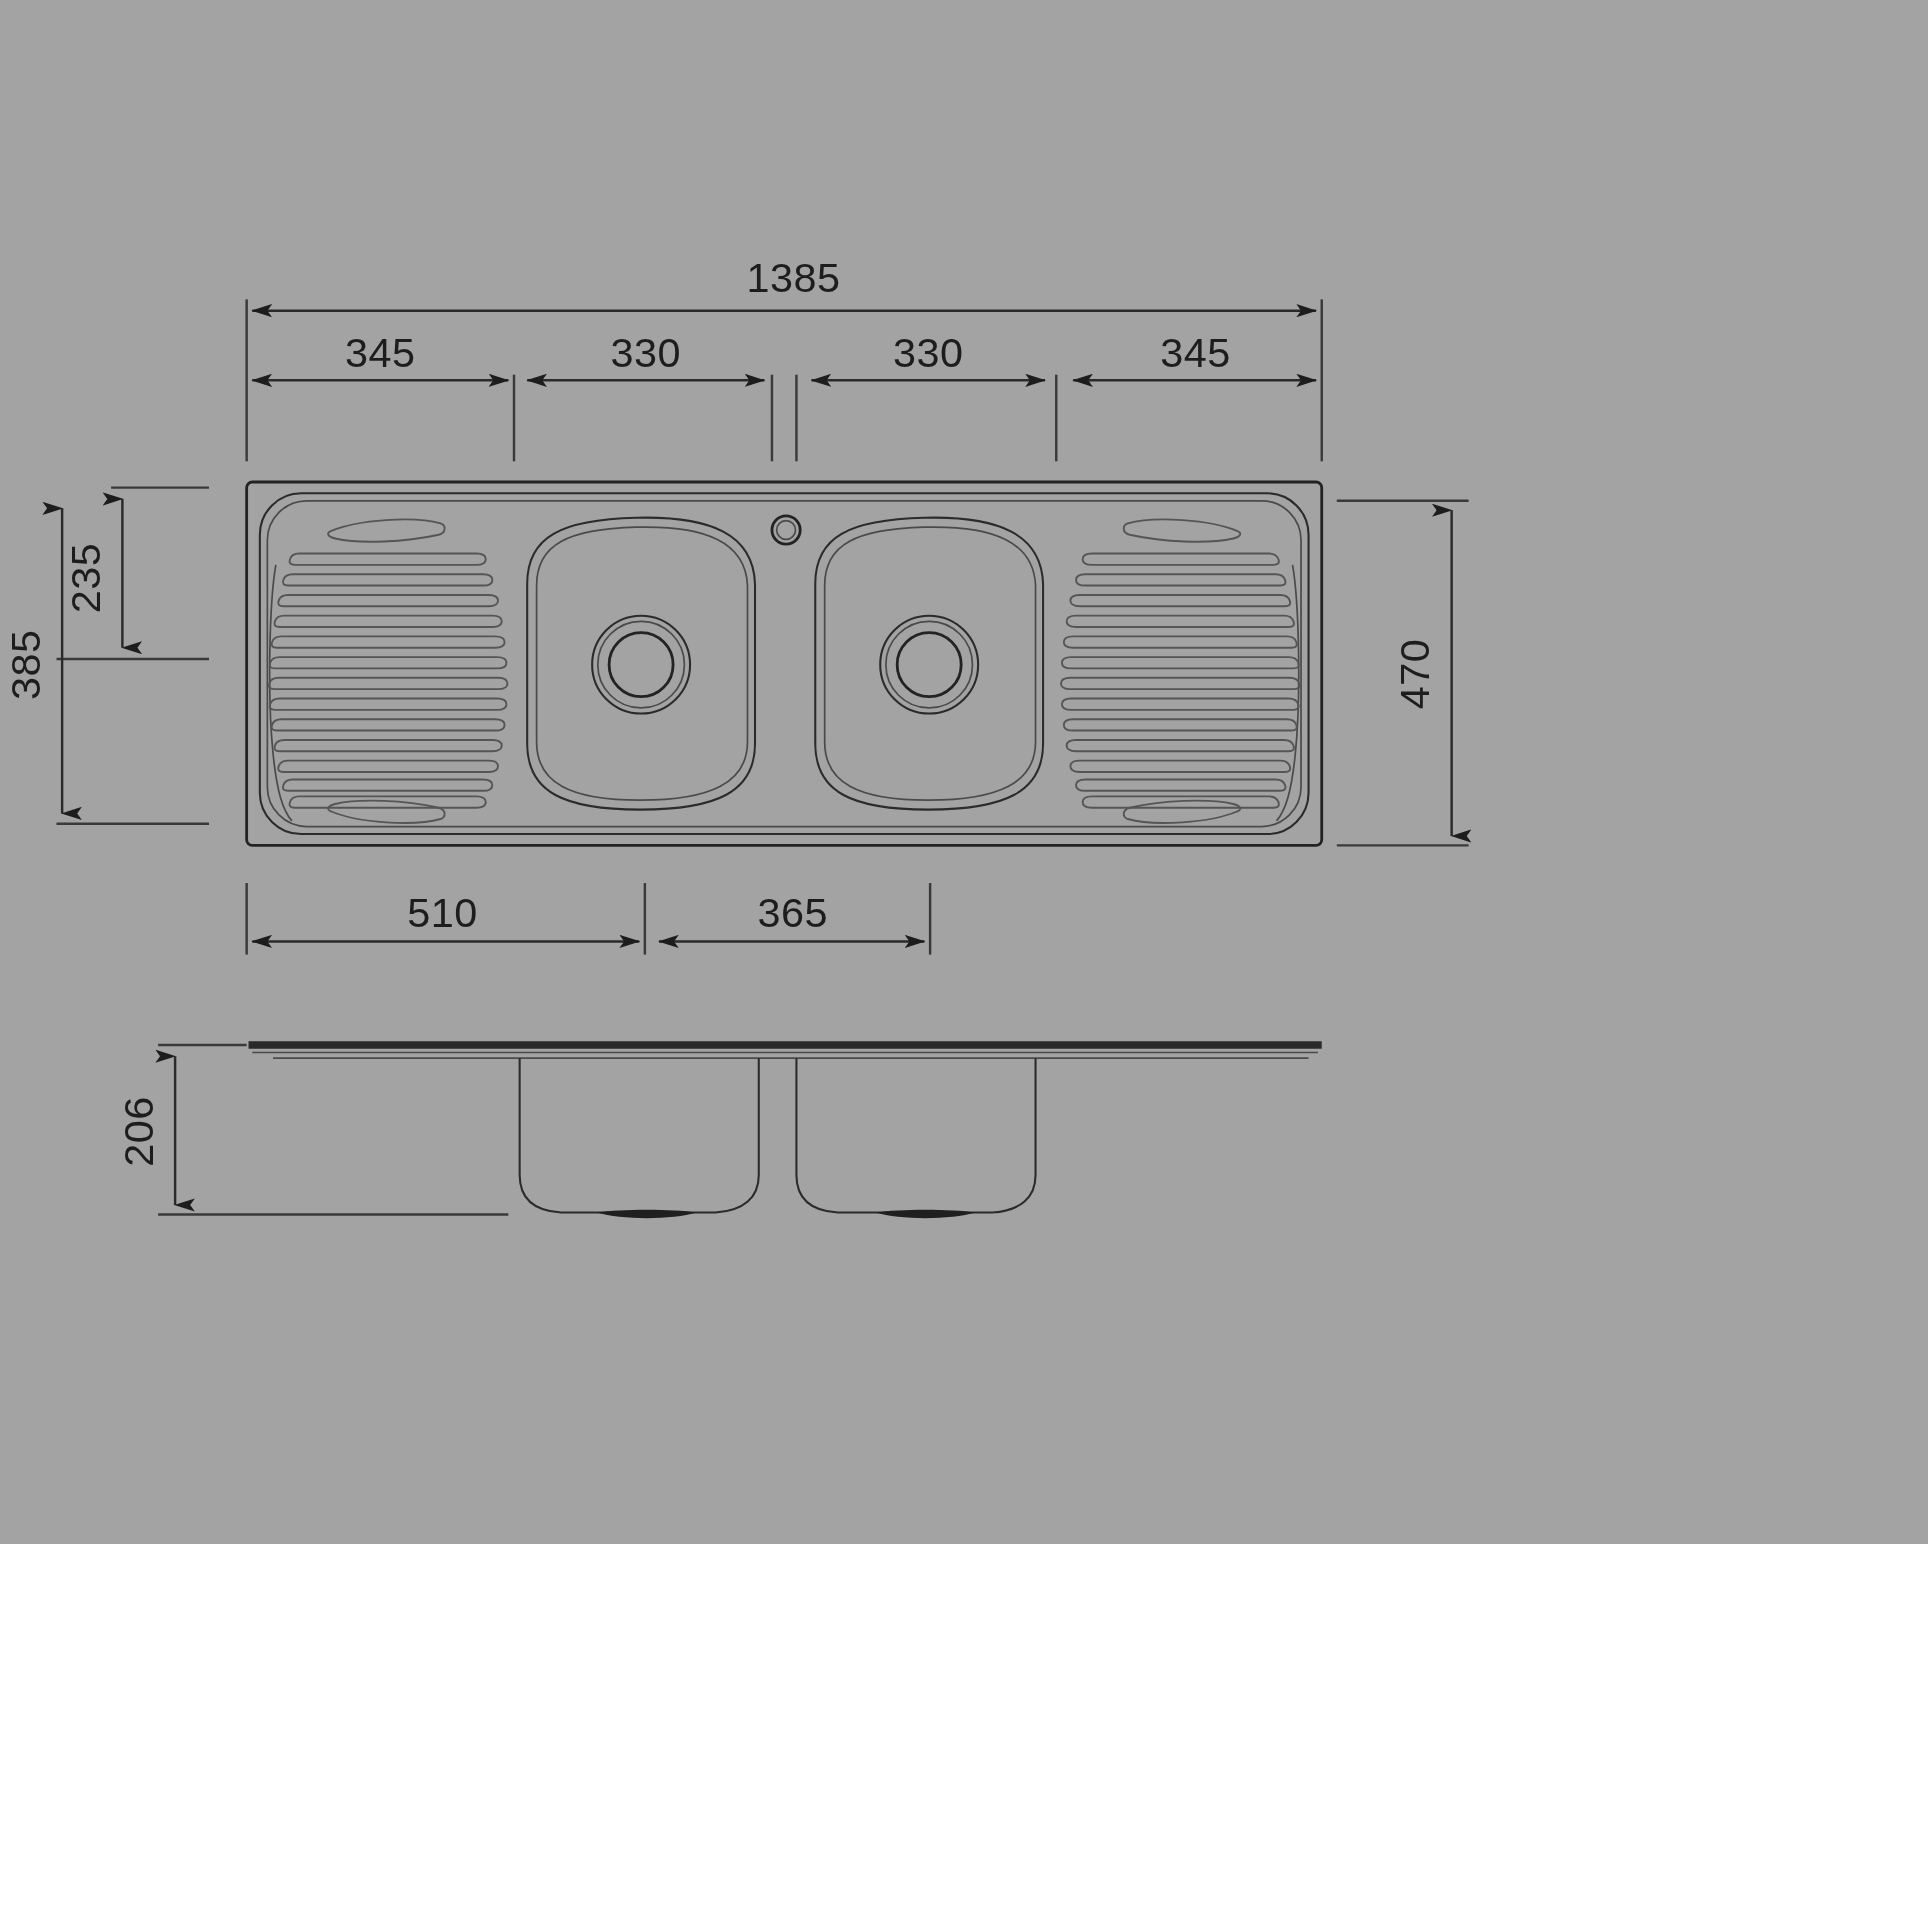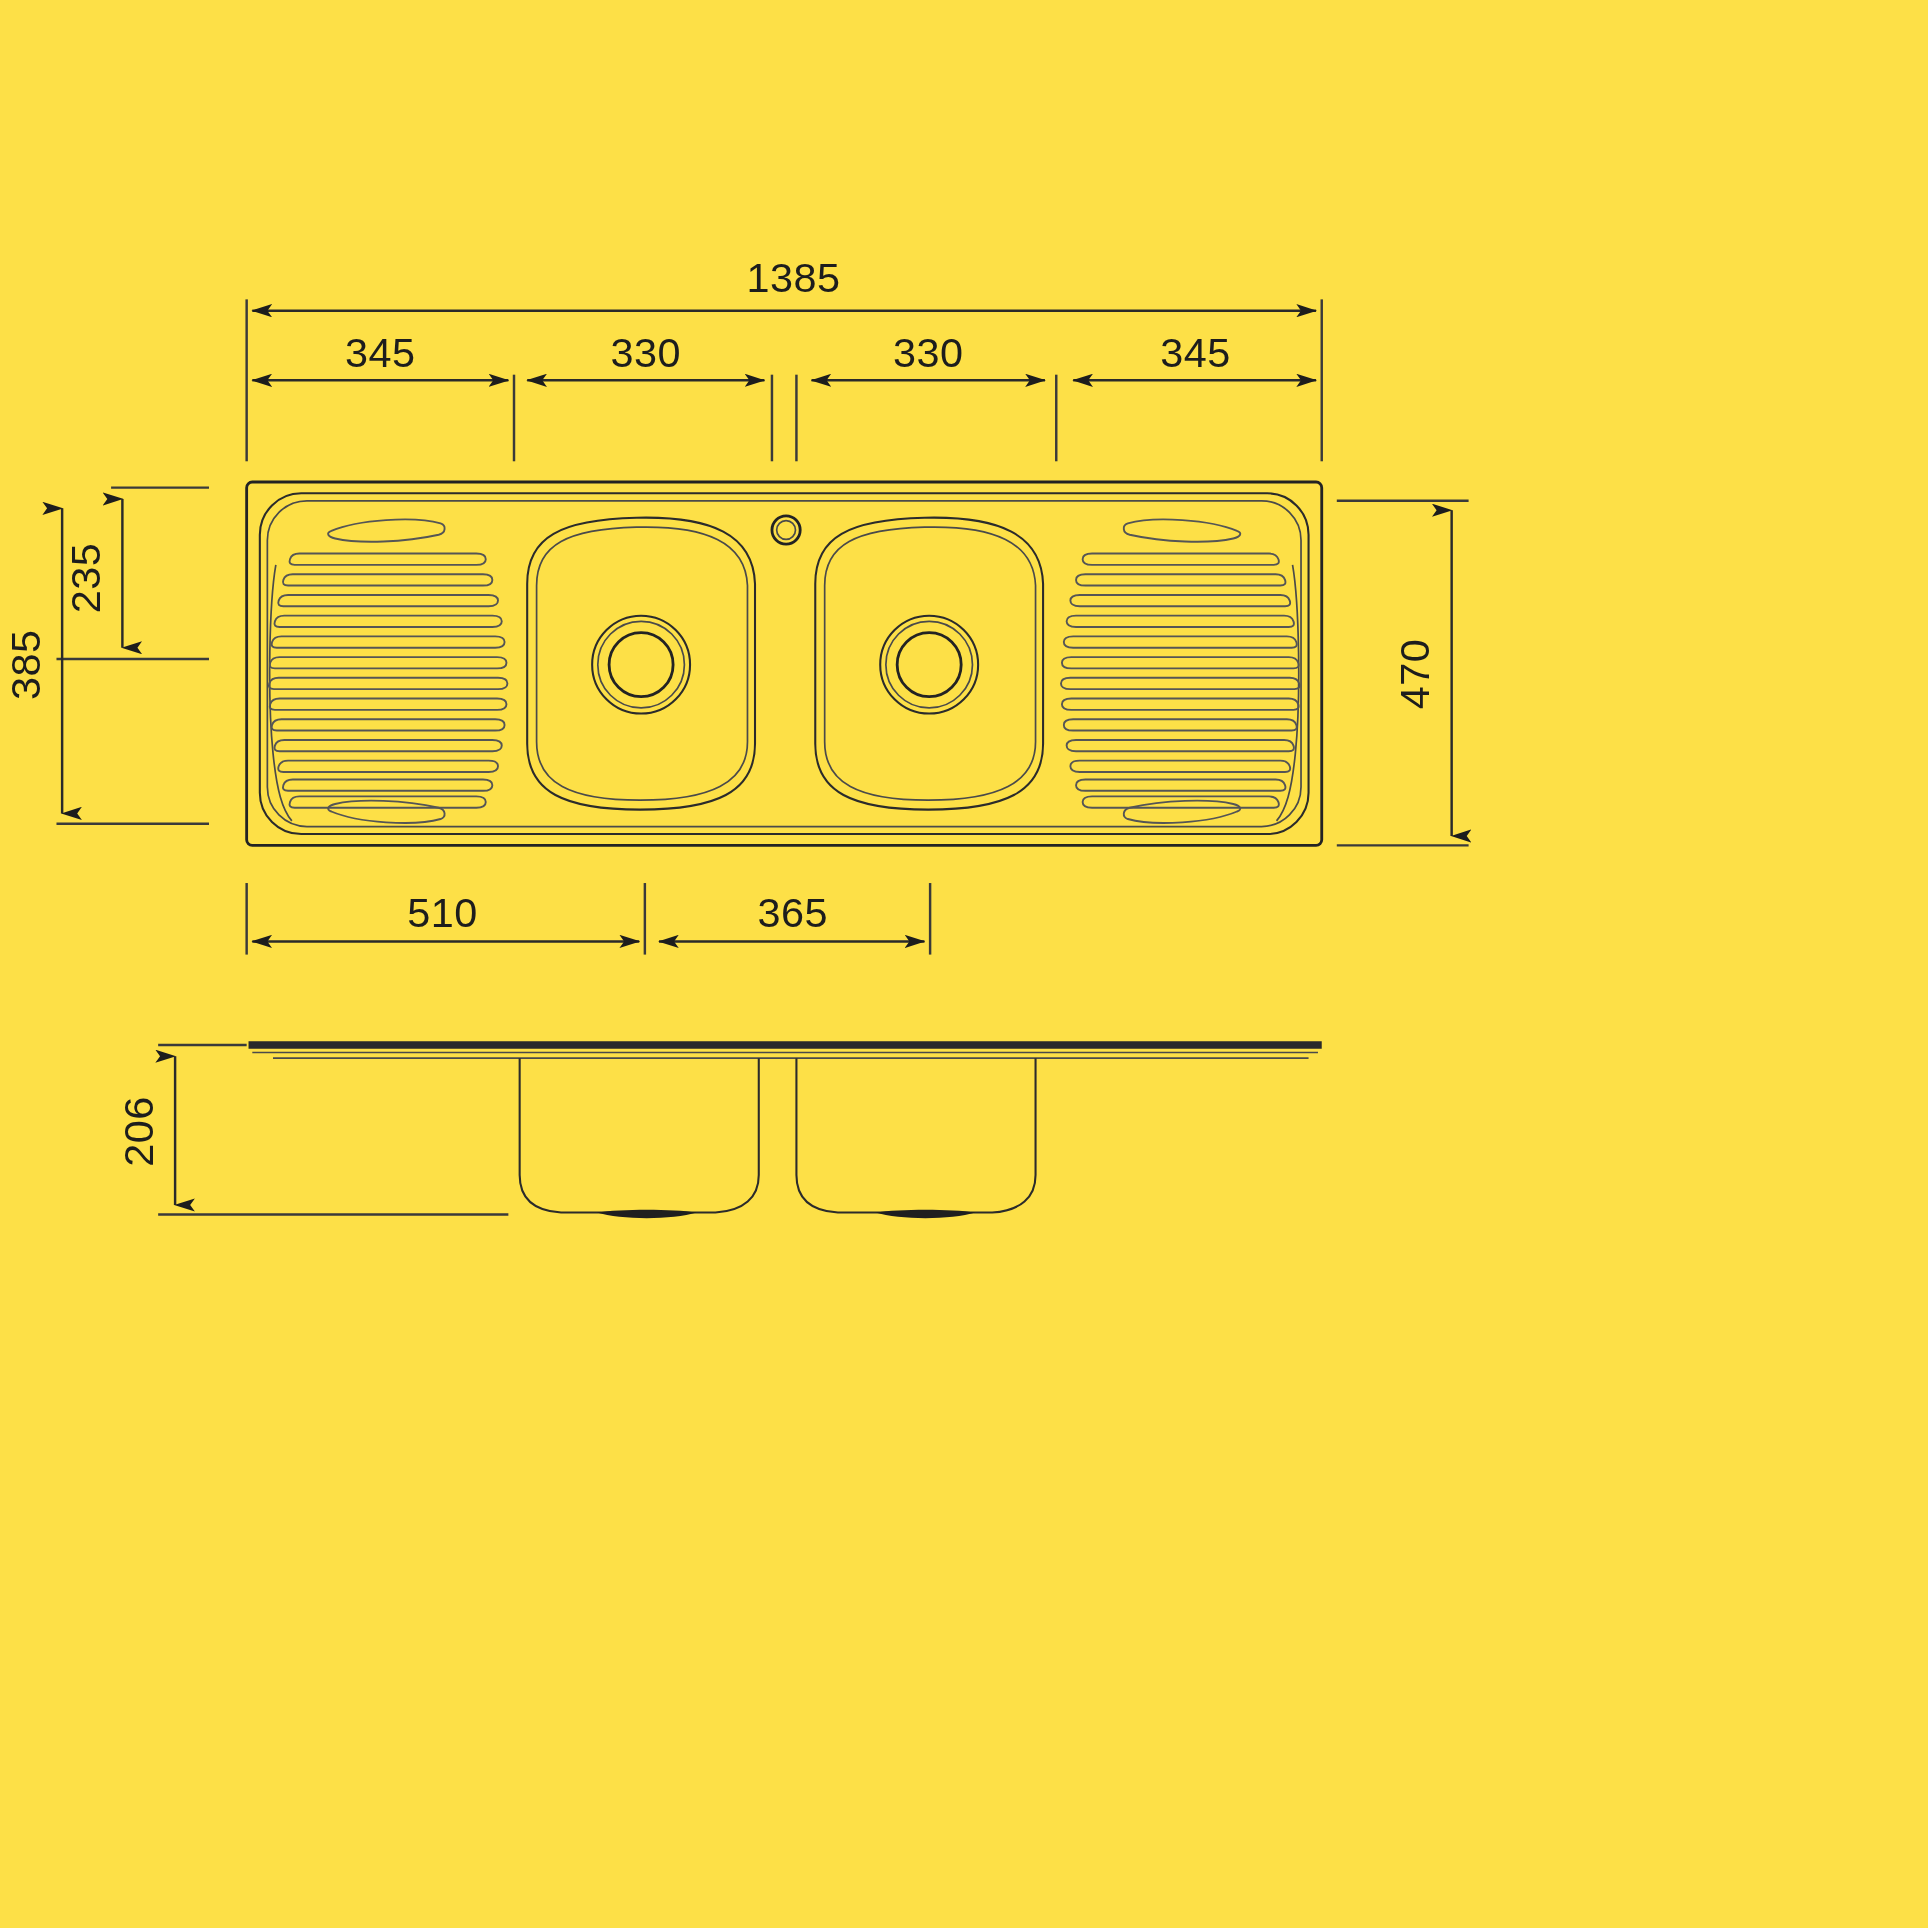--- a/index.html
+++ b/index.html
@@ -10,22 +10,22 @@
   body {
     width: 1928px;
     height: 1928px;
     font-family: "Liberation Sans", sans-serif;
     color: #1a1a1a;
     overflow: hidden;
   }
   #sheet {
     position: relative;
     width: 1928px;
-    height: 1928px;
-    background: #fde047;
+    height: 1544px;
+    background: #a3a3a3;
   }
   #drawing-svg {
     position: absolute;
     left: 0;
     top: 0;
     width: 1928px;
     height: 1928px;
     display: block;
   }
   .dim-text {

